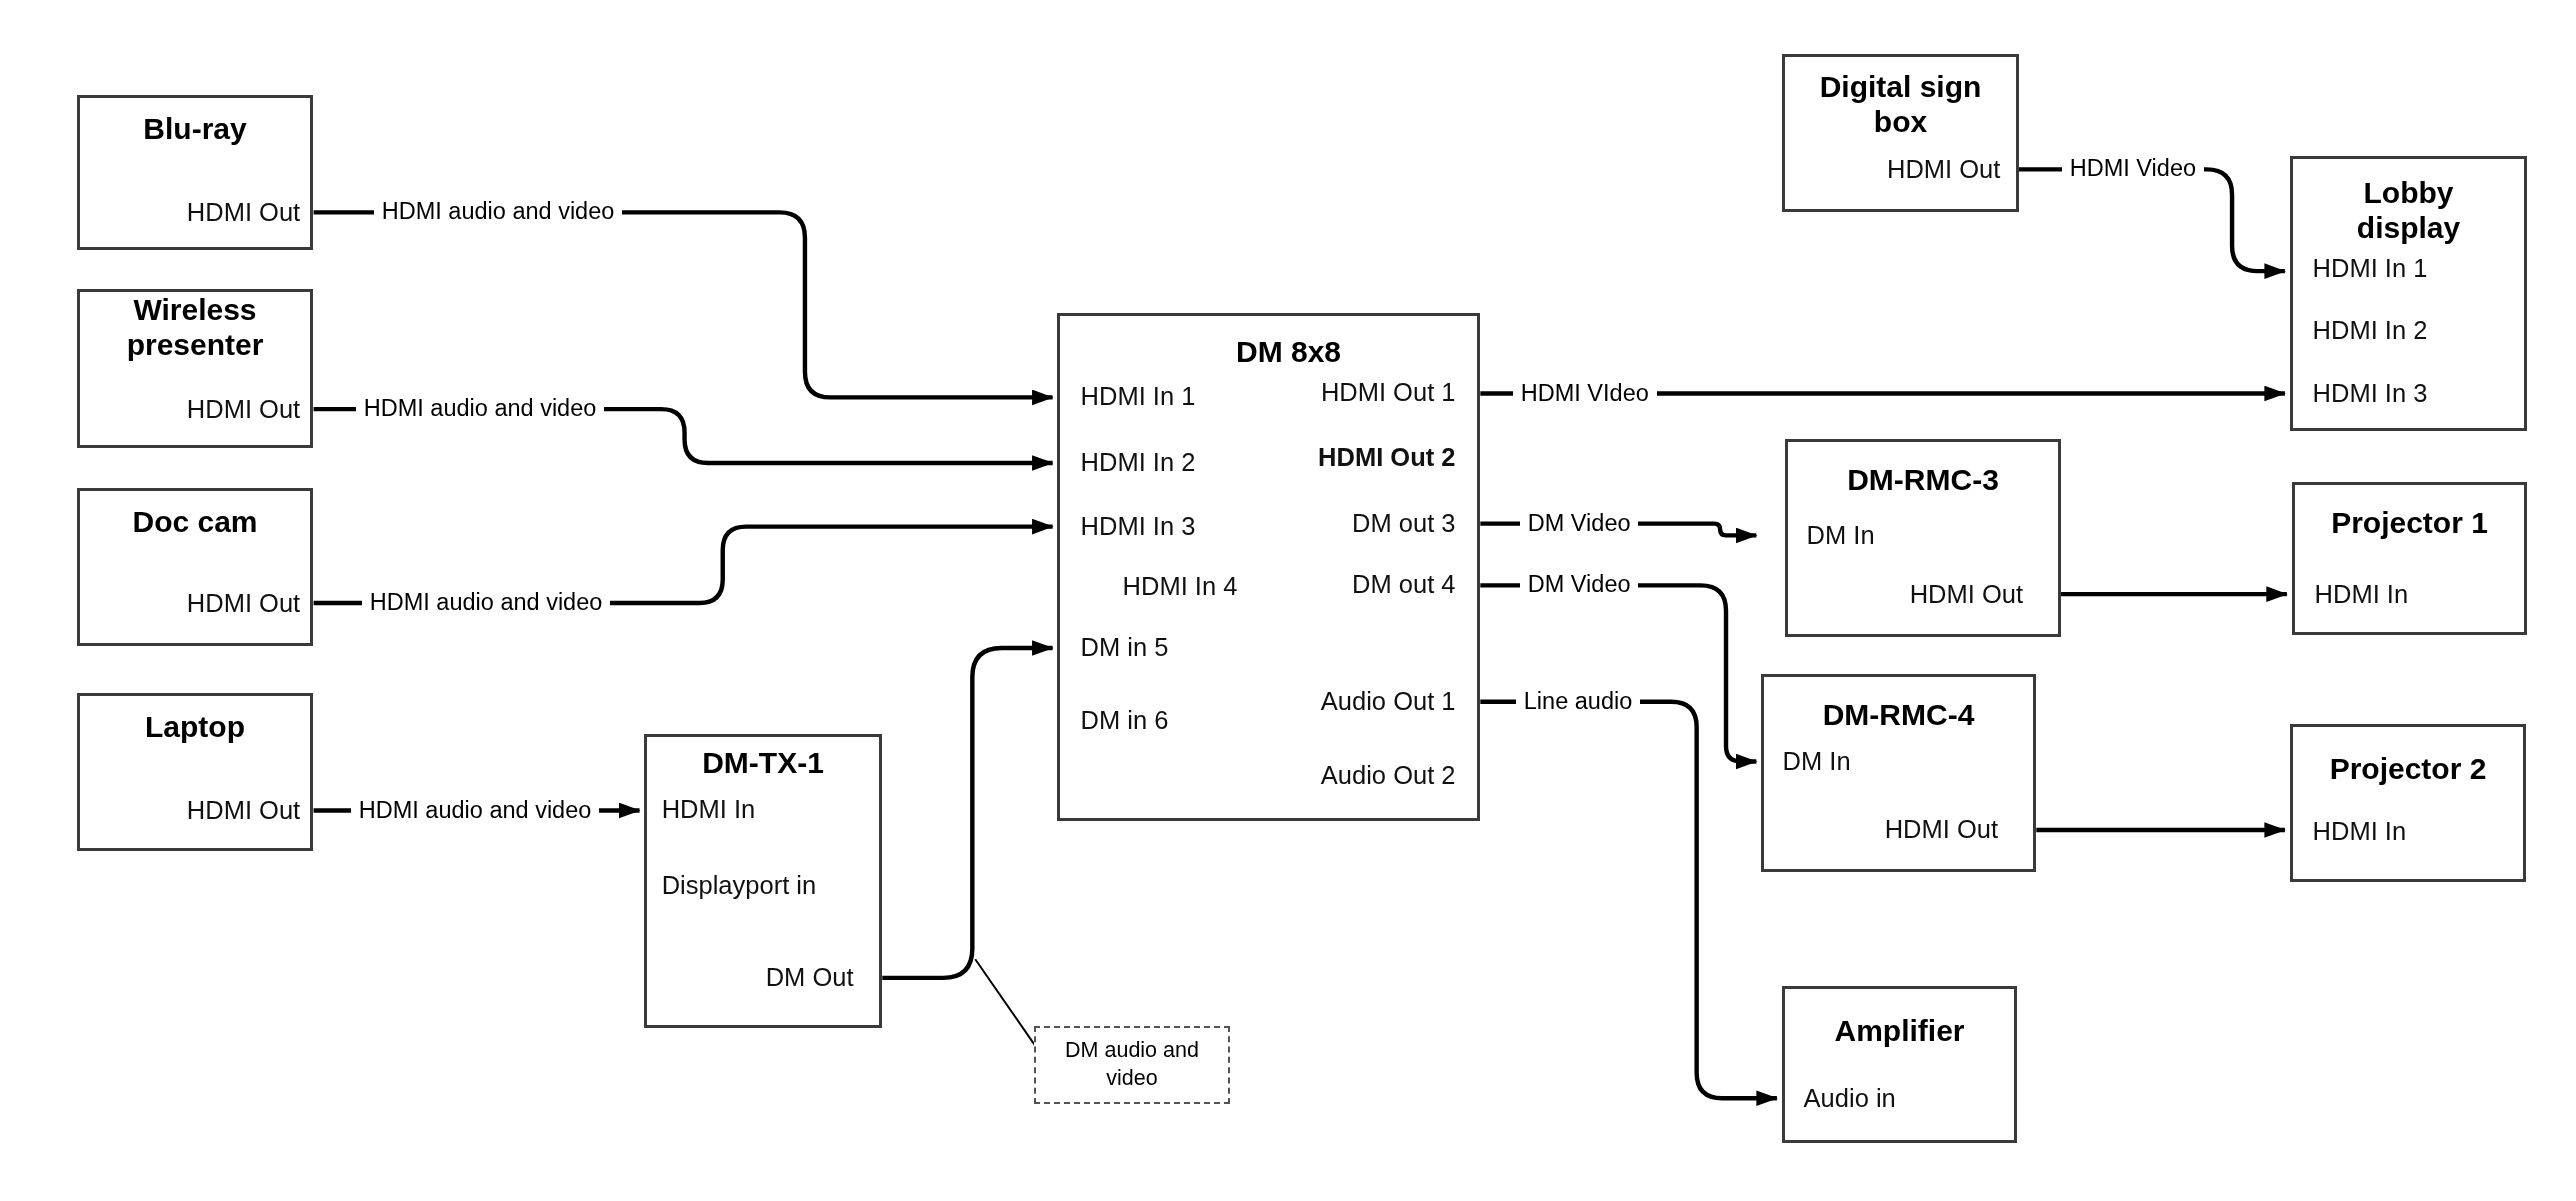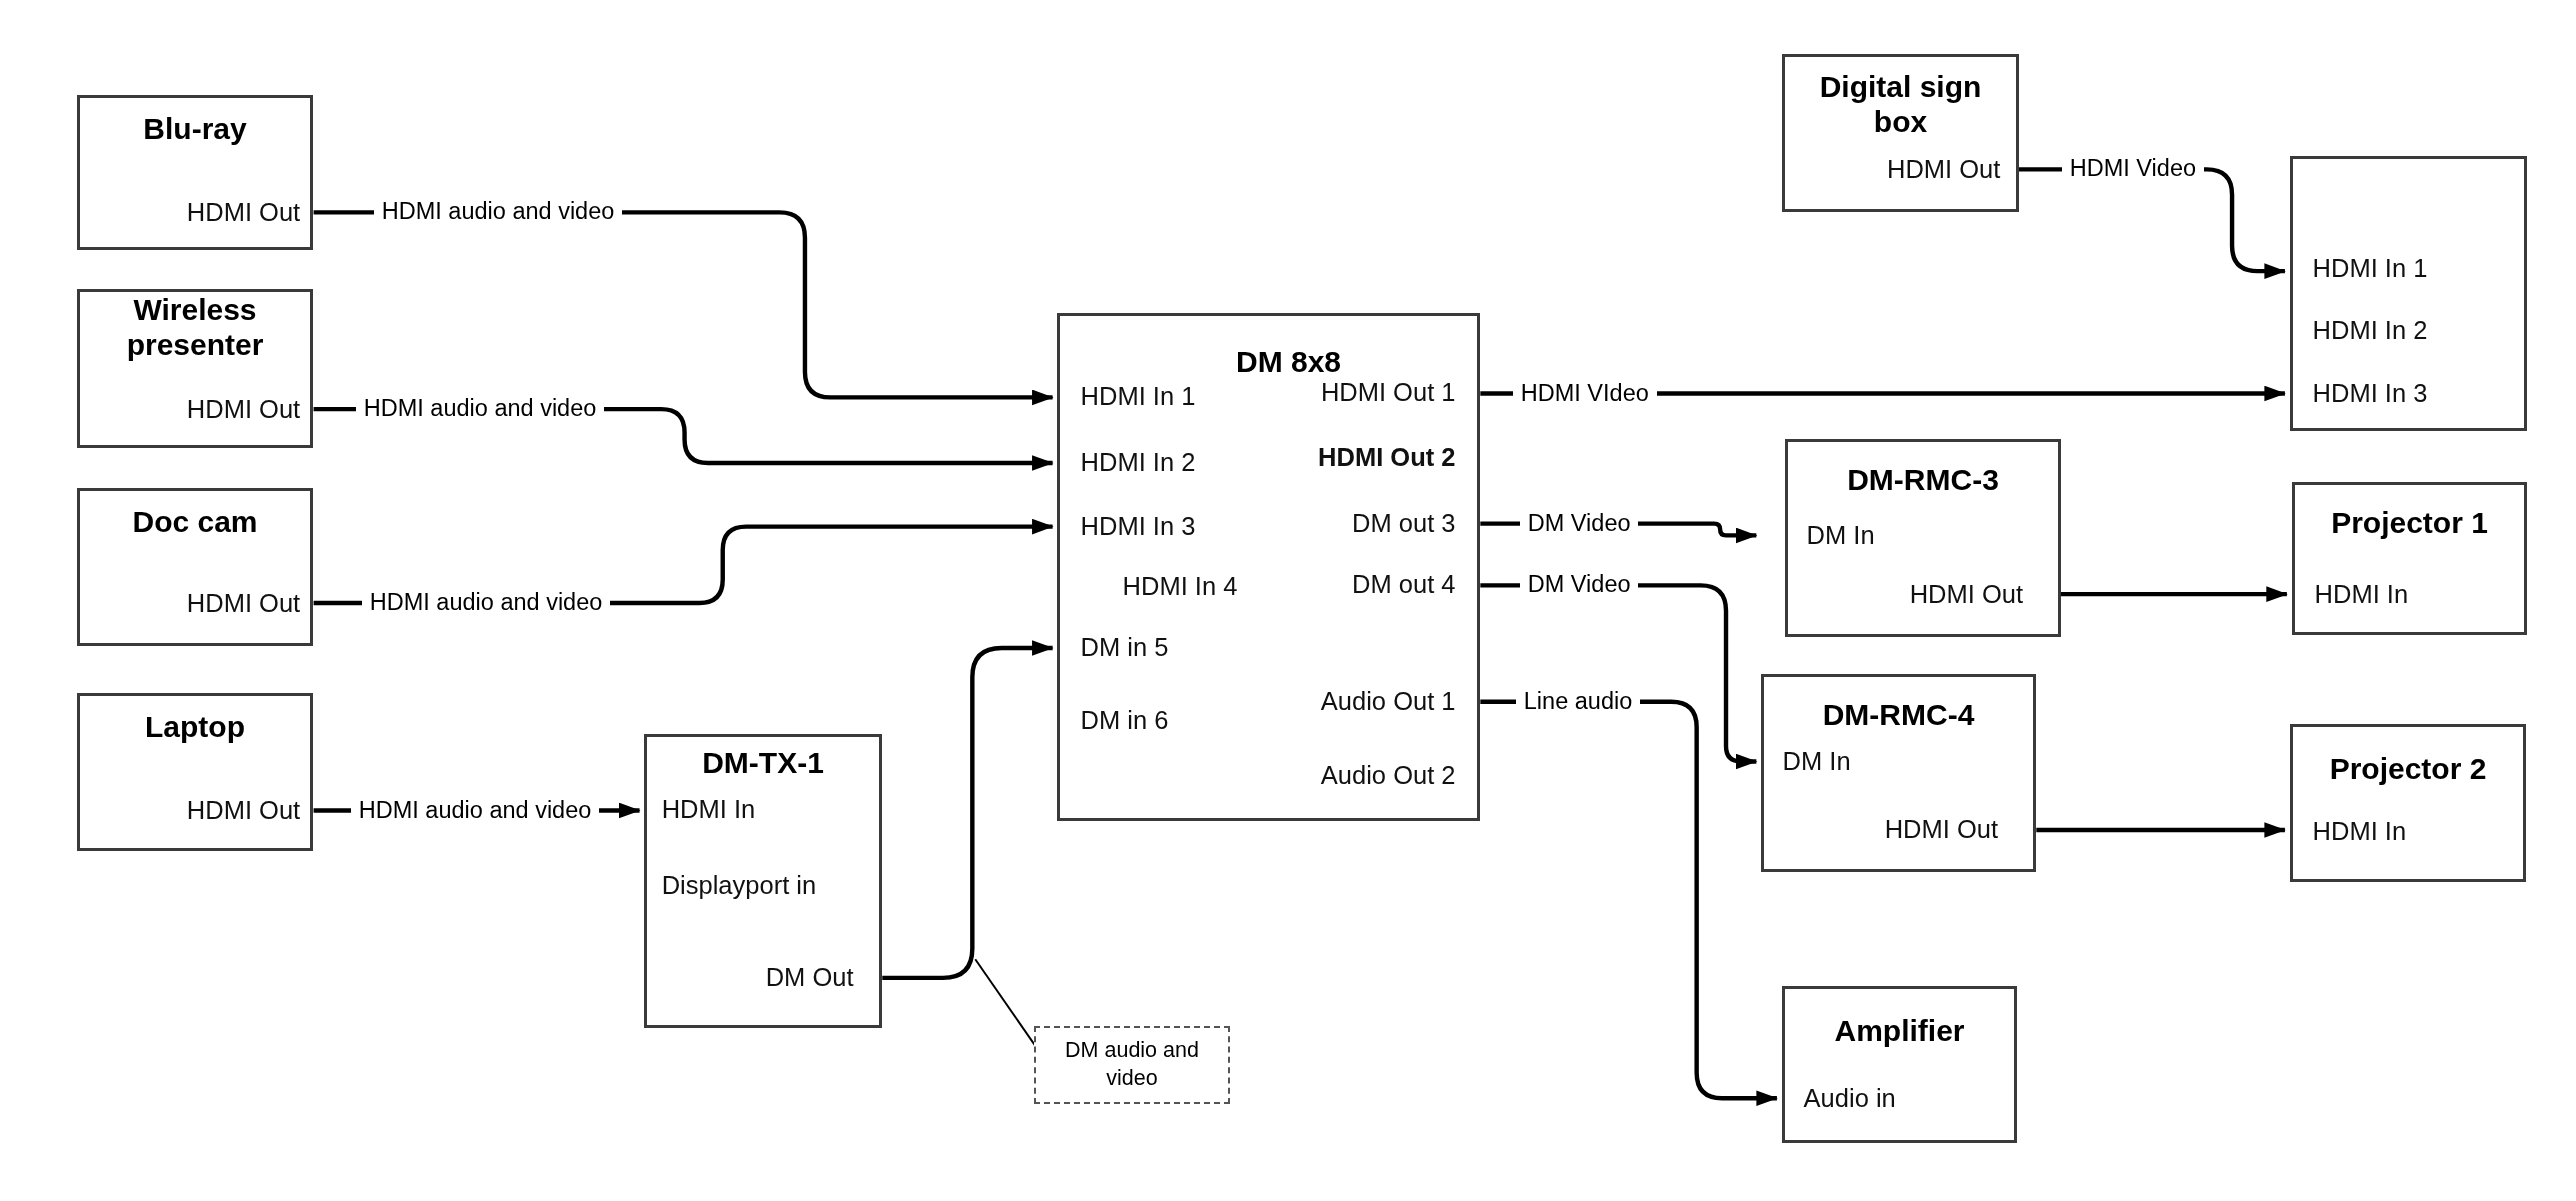--- a/index.html
+++ b/index.html
@@ -109,21 +109,21 @@
     </div>
     <div class="node" style="left: 644px; top: 734px; width: 238px; height: 294px;">
       <div class="node-title" style="padding-top: 7.8px;">
         <div>DM-TX-1</div>
       </div>
       <span class="port" style="top: 72px; left: 14.7px;">HDMI In</span>
       <span class="port" style="top: 148px; left: 14.7px;">Displayport in</span>
       <span class="port" style="top: 240px; right: 25.5px;">DM Out</span>
     </div>
     <div class="node" style="left: 1057px; top: 313px; width: 423px; height: 508px;">
-      <div class="node-title" style="padding-top: 28px; margin-left: 40px;">
+      <div class="node-title" style="padding-top: 18px; margin-left: 40px;">
         <div>DM 8x8</div>
       </div>
       <span class="port" style="top: 80px; left: 20.6px;">HDMI In 1</span>
       <span class="port" style="top: 146px; left: 20.6px;">HDMI In 2</span>
       <span class="port" style="top: 210px; left: 20.6px;">HDMI In 3</span>
       <span class="port" style="top: 270px; left: 20.6px; margin-left: 42px;">HDMI In 4</span>
       <span class="port" style="top: 331px; left: 20.6px;">DM in 5</span>
       <span class="port" style="top: 404px; left: 20.6px;">DM in 6</span>
       <span class="port" style="top: 76px; right: 21.5px;">HDMI Out 1</span>
       <span class="port" style="top: 141px; right: 21.5px; font-weight: bold;">HDMI Out 2</span>
@@ -133,20 +133,24 @@
       <span class="port" style="top: 459px; right: 21.5px;">Audio Out 2</span>
     </div>
     <div class="node" style="left: 1782px; top: 54px; width: 237px; height: 158px;">
       <div class="node-title" style="padding-top: 11.7px;">
         <div>Digital sign</div>
         <div>box</div>
       </div>
       <span class="port" style="top: 112px; right: 15.7px;">HDMI Out</span>
     </div>
     <div class="node" style="left: 2290px; top: 156px; width: 237px; height: 275px;">
+      <div class="node-title" style="padding-top: 15.7px;">
+        <div>Lobby</div>
+        <div>display</div>
+      </div>
       <span class="port" style="top: 109px; left: 19.6px;">HDMI In 1</span>
       <span class="port" style="top: 171px; left: 19.6px;">HDMI In 2</span>
       <span class="port" style="top: 234px; left: 19.6px;">HDMI In 3</span>
     </div>
     <div class="node" style="left: 1761px; top: 439px; width: 276px; height: 198px; margin-left: 24px;">
       <div class="node-title" style="padding-top: 19.6px;">
         <div>DM-RMC-3</div>
       </div>
       <span class="port" style="top: 93px; left: 18.6px;">DM In</span>
       <span class="port" style="top: 152px; right: 35px;">HDMI Out</span>

